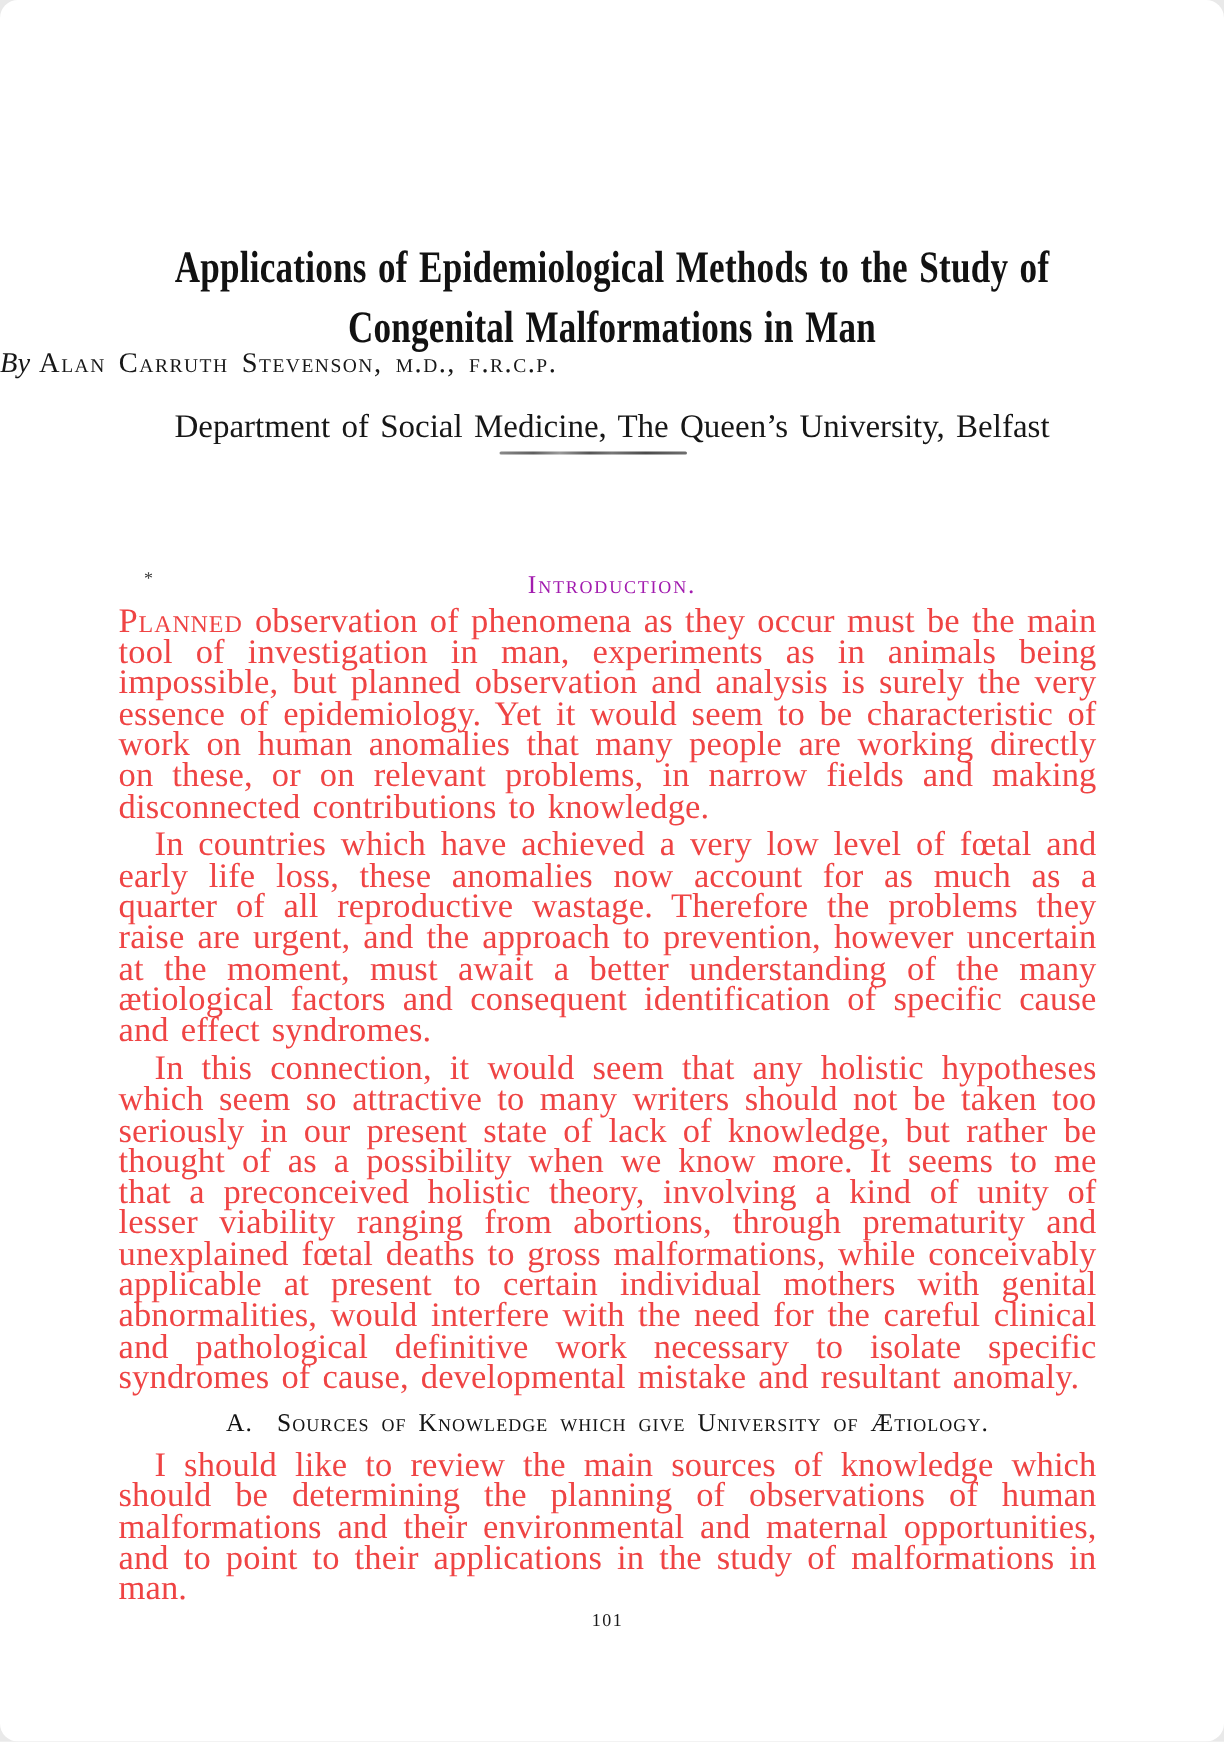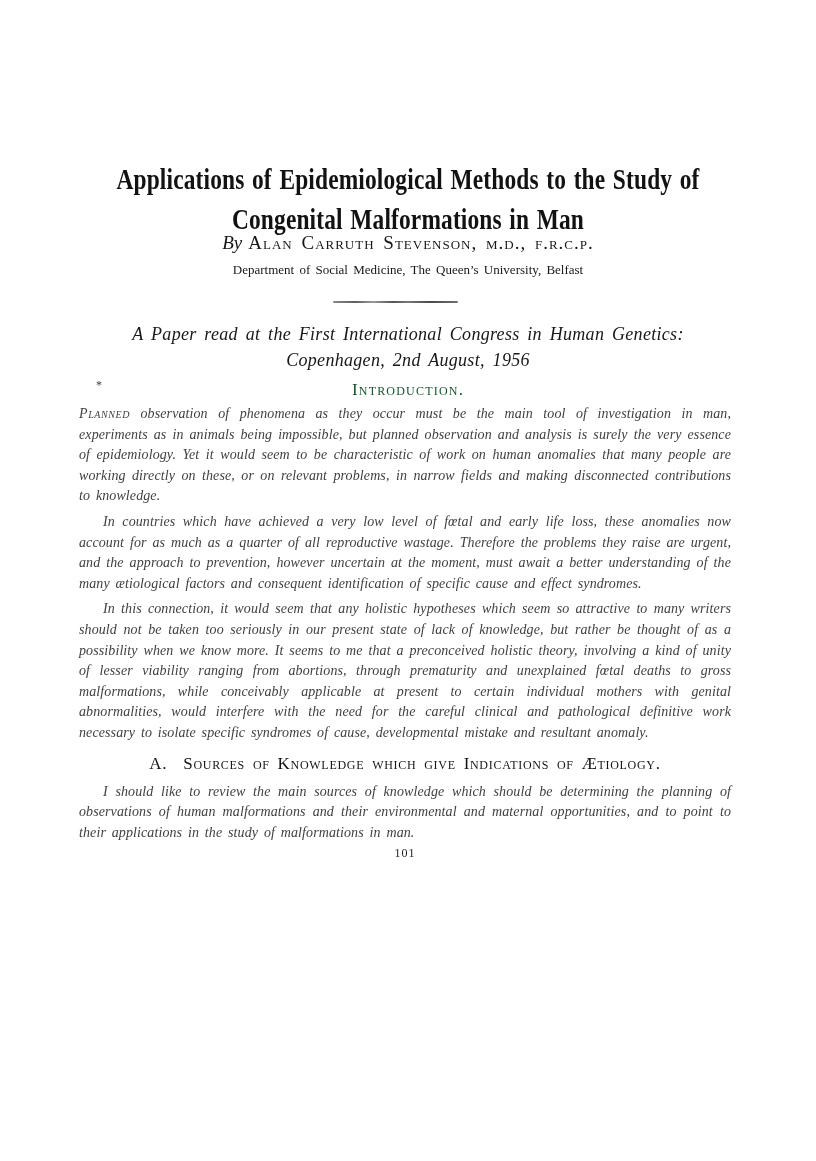--- a/index.html
+++ b/index.html
@@ -5,20 +5,21 @@
   html, body { margin: 0; padding: 0; background: #e9e9e9; }
   .page {
     position: relative;
     width: 816px;
     height: 1161px;
     margin: 0 auto;
     background: #ffffff;
     overflow: hidden;
     font-family: "Liberation Serif", "DejaVu Serif", serif;
     color: #1c1c1c;
+    border-radius: 12px;
   }
 
   
   .paper-title {
     position: absolute;
     left: 0; top: 139px;
     width: 816px;
     text-align: center;
     font-size: 30px;
     font-weight: bold;
@@ -29,35 +30,34 @@
     transform: scaleX(0.78);
     transform-origin: 50% 0;
   }
   .paper-title .tline { white-space: nowrap; }
 
   
   .byline {
     position: absolute;
     left: 0; top: 231px;
     width: 816px;
-    text-align: center;
     font-size: 19px;
     line-height: 24px;
     word-spacing: 3px;
     color: #171717;
   }
   .byline .by { font-style: italic; margin-right: 6px; }
   .smallcaps { font-variant: small-caps; letter-spacing: 1px; }
 
   .affiliation {
     position: absolute;
-    left: 0; top: 259px;
+    left: 0; top: 273px;
     width: 816px;
     text-align: center;
-    font-size: 13px;
+    font-size: 22px;
     line-height: 22px;
     word-spacing: 2px;
     color: #171717;
   }
 
   
   .sep-rule {
     position: absolute;
     left: 333px; top: 301px;
     width: 125px; height: 2px;
@@ -81,38 +81,37 @@
 
   
   .intro-heading {
     position: absolute;
     left: 0; top: 380px;
     width: 816px;
     text-align: center;
     font-variant: small-caps;
     font-size: 17px;
     letter-spacing: 1.2px;
-    color: #14532d;
+    color: #a21caf;
   }
 
   
   .body-text {
     position: absolute;
     left: 79px; top: 404px;
     width: 652px;
   }
   .body-text p {
     margin: 0;
-    font-size: 14px;
+    font-size: 23px;
     line-height: 20.6px;
     text-align: justify;
     word-spacing: 2.2px;
     letter-spacing: 0.1px;
-    color: #404040;
-    font-style: italic;
+    color: #ef4444;
   }
   .body-text p.indent { text-indent: 24px; margin-top: 5px; }
   .lead-caps { font-variant: small-caps; letter-spacing: 0.6px; }
 
   .section-heading {
     margin: 10px 0 8px 0;
     text-align: center;
     font-variant: small-caps;
     font-size: 17px;
     letter-spacing: 0.7px;
@@ -146,34 +145,30 @@
     <div class="tline">Applications of Epidemiological Methods to the Study of</div>
     <div class="tline">Congenital Malformations in Man</div>
   </h1>
 
   <div class="byline"><span class="by">By</span><span class="smallcaps">Alan Carruth Stevenson</span><span class="smallcaps">, m.d., f.r.c.p.</span></div>
 
   <div class="affiliation">Department of Social Medicine, The Queen’s University, Belfast</div>
 
   <div class="sep-rule"></div>
 
-  <div class="congress-note">
-    <div>A Paper read at the First International Congress in Human Genetics:</div>
-    <div>Copenhagen, 2nd August, 1956</div>
-  </div>
 
   <span class="ink-speck">*</span>
 
   <div class="intro-heading">Introduction.</div>
 
   <div class="body-text">
     <p><span class="lead-caps">Planned</span><span> observation of phenomena as they occur must be the main tool of investigation in man, experiments as in animals being impossible, but planned observation and analysis is surely the very essence of epidemiology. Yet it would seem to be characteristic of work on human anomalies that many people are working directly on these, or on relevant problems, in narrow fields and making disconnected contributions to knowledge.</span></p>
     <p class="indent">In countries which have achieved a very low level of fœtal and early life loss, these anomalies now account for as much as a quarter of all reproductive wastage. Therefore the problems they raise are urgent, and the approach to prevention, however uncertain at the moment, must await a better understanding of the many ætiological factors and consequent identification of specific cause and effect syndromes.</p>
     <p class="indent">In this connection, it would seem that any holistic hypotheses which seem so attractive to many writers should not be taken too seriously in our present state of lack of knowledge, but rather be thought of as a possibility when we know more. It seems to me that a preconceived holistic theory, involving a kind of unity of lesser viability ranging from abortions, through prematurity and unexplained fœtal deaths to gross malformations, while conceivably applicable at present to certain individual mothers with genital abnormalities, would interfere with the need for the careful clinical and pathological definitive work necessary to isolate specific syndromes of cause, developmental mistake and resultant anomaly.</p>
 
-    <div class="section-heading"><span class="sec-label">A.</span><span>Sources of Knowledge which give Indications of Ætiology.</span></div>
+    <div class="section-heading"><span class="sec-label">A.</span><span>Sources of Knowledge which give University of Ætiology.</span></div>
 
     <p class="indent">I should like to review the main sources of knowledge which should be determining the planning of observations of human malformations and their environmental and maternal opportunities, and to point to their applications in the study of malformations in man.</p>
 
     <div class="page-number">101</div>
   </div>
 
 </div>
 
 </body></html>

